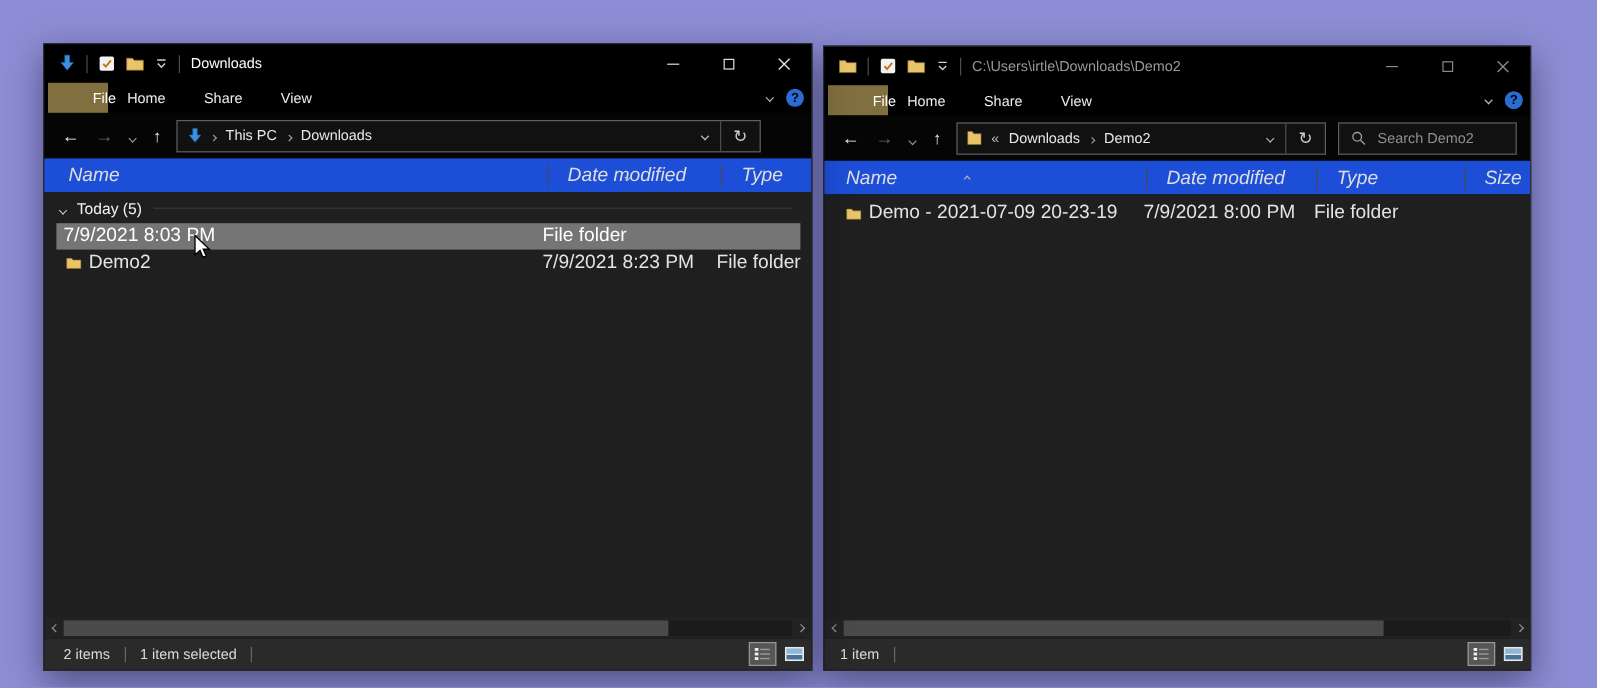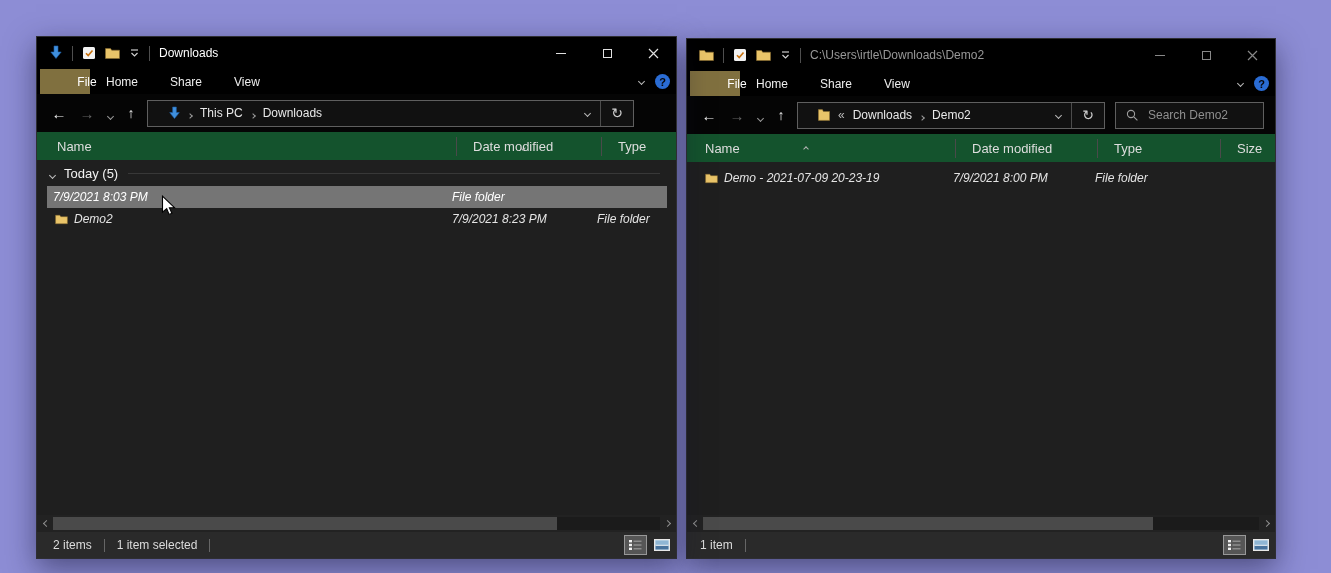--- a/index.html
+++ b/index.html
@@ -41,51 +41,51 @@
   .chev.left  { transform:rotate(135deg); }
 
   
   .toolbar { height:38px; flex:0 0 38px; background:#050505; display:flex; align-items:center; padding:0 11px 0 8px; }
   .navbtn { text-align:center; font-size:15px; line-height:1; }
   .nav-back { width:28px; color:#f0f0f0; }
   .nav-fwd  { width:28px; color:#646464; }
   .nav-recent { width:18px; color:#9a9a9a; }
   .nav-up   { width:24px; color:#e8e8e8; font-size:14px; }
   .addressbox { flex:1; height:27px; margin-left:4px; border:1px solid #5f5f5f; background:#111;
-                display:flex; align-items:center; padding-left:20px; }
+                display:flex; align-items:center; padding-left:8px; }
   .win-left .addressbox { margin-right:31px; }
   .win-right .addressbox { margin-right:10px; }
   .crumb { font-size:12px; color:#e8e8e8; white-space:nowrap; }
   .crumb-sep { color:#9d9d9d; margin:0 8px; }
   .overflow-mark { font-size:12px; color:#bdbdbd; margin-right:8px; }
   .addr-right { margin-left:auto; display:flex; align-items:center; height:100%; }
   .addr-chev { width:26px; display:flex; align-items:center; justify-content:center; color:#b9b9b9; }
   .addr-sep { width:1px; height:25px; background:#4c4c4c; }
   .refresh { width:32px; text-align:center; color:#cfcfcf; font-size:14px; }
   .searchbox { width:149px; height:27px; border:1px solid #5f5f5f; background:#111;
                display:flex; align-items:center; padding-left:10px; gap:9px; }
   .searchbox input { flex:1; min-width:0; background:transparent; border:none; outline:none;
                      font-family:"Liberation Sans",sans-serif; font-size:12px; color:#cfcfcf; }
   .searchbox input::placeholder { color:#8f8f8f; }
 
   
-  .colheaders { height:28px; flex:0 0 28px; background:#14532d; display:grid; align-items:center;
-                color:#dedede; font-size:13px; position:relative; }
+  .colheaders { height:28px; flex:0 0 28px; background:#1d4ed8; display:grid; align-items:center;
+                color:#dedede; font-size:16px; position:relative;font-style:italic; }
   .win-left  .colheaders { grid-template-columns:409px 145px 1fr; padding-left:10px; }
   .win-right .colheaders { grid-template-columns:260px 142px 123px 1fr; padding-left:8px; }
   .colcell { height:19px; line-height:19px; padding-left:16px; border-left:1px solid #4a4a4a; position:relative; }
   .colcell.first { border-left:none; padding-left:10px; }
   .sort-caret { position:absolute; top:3px; color:#b5b5b5; }
 
   
   .content { flex:1 1 auto; background:#1f1f1f; position:relative; overflow:hidden; }
   .group-row { height:26px; display:flex; align-items:center; padding-left:13px; color:#f2f2f2; font-size:13px; }
   .group-chev { color:#c0c0c0; margin-right:9px; }
   .group-line { flex:1; height:1px; background:#383838; margin:0 16px 0 10px; }
-  .row { height:22px; display:grid; align-items:center; font-size:12px; color:#e4e4e4;font-style:italic; }
+  .row { height:22px; display:grid; align-items:center; font-size:16px; color:#e4e4e4; }
   .win-left  .row { grid-template-columns:399px 145px 1fr; margin:0 9px 0 10px; }
   .win-right .row { grid-template-columns:252px 142px 123px 1fr; margin:0 8px; }
   .row.selected { background:#757575; color:#ffffff; }
   .cell-name { display:flex; align-items:center; gap:6px; padding-left:8px; overflow:hidden; white-space:nowrap; }
   .win-right .cell-name { padding-left:10px; }
   .cell { padding-left:6px; white-space:nowrap; }
 
   
   .hscroll { height:17px; flex:0 0 17px; background:#222; display:flex; align-items:center; padding:0 4px; }
   .scroll-arrow { width:10px; display:flex; align-items:center; justify-content:center; color:#8f8f8f; }

